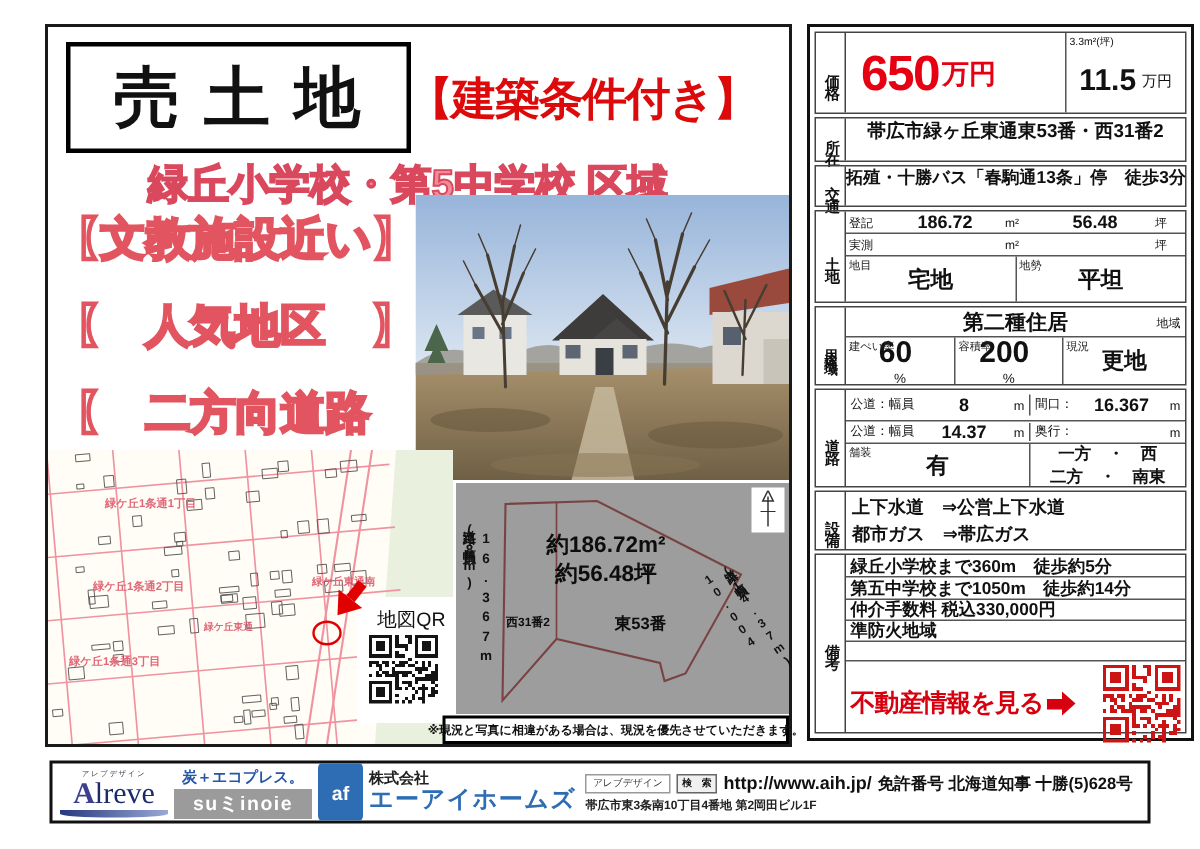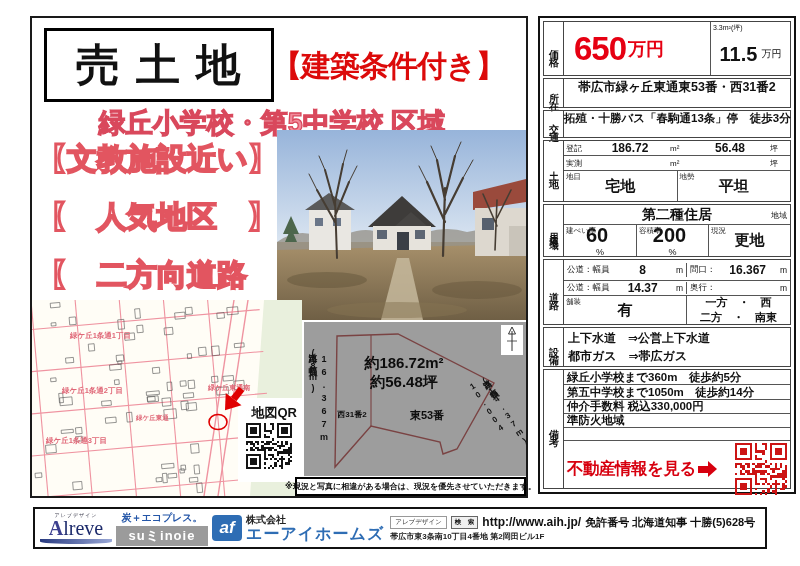--- a/index.html
+++ b/index.html
@@ -21,21 +21,21 @@
   .feature { position:absolute; left:5px; font-size:30px; font-weight:900; color:#fffafa;
     -webkit-text-stroke:2px #e25560; white-space:nowrap; }
   .f0 { top:121px; } .f1 { top:179px; } .f2 { top:237px; }
 
   .photo { position:absolute; left:245px; top:112px; width:249px; height:190px; }
   .photo svg { display:block; width:100%; height:100%; }
 
   .map { position:absolute; left:0; top:282px; width:270px; height:196px;
     background:#fffdf6; overflow:hidden; }
   .map svg { display:block; width:100%; height:100%; }
-  .map-qr-label { position:absolute; right:5px; top:104px; font-size:13px; font-weight:700; color:#111; }
+  .map-qr-label { position:absolute; right:5px; top:104px; font-size:13px; font-weight:400; color:#111; }
   .map-qr { position:absolute; right:8px; top:121px; width:50px; height:50px; background:#fff; padding:2px; }
 
   .plot { position:absolute; left:272px; top:304px; width:222px; height:154px; background:#9d9d9d; }
   .plot svg.shape { display:block; width:100%; height:100%; }
   .vtext { writing-mode:vertical-rl; text-orientation:upright; }
   .plot-road-left { position:absolute; left:2px; top:24px; font-size:9px; font-weight:700; letter-spacing:1px; }
   .plot-frontage-left { position:absolute; left:15px; top:32px; font-size:9px; font-weight:700; letter-spacing:3px; }
   .plot-diag { position:absolute; right:16px; top:50px; transform:rotate(-34deg); display:flex; gap:2px; }
   .plot-diag .vtext { font-size:8px; font-weight:700; letter-spacing:1px; }
   .compass { position:absolute; right:3px; top:3px; width:22px; height:30px; background:#fff;
@@ -121,22 +121,22 @@
   .alreve-main { font-family:"Liberation Serif","DejaVu Serif",serif; font-size:20px;
     line-height:20px; color:#1c2a6b; white-space:nowrap; }
   .alreve-a { color:#3c3f8f; font-weight:900; }
   .alreve-swoosh { height:5px; margin-top:1px; border-radius:0 0 100% 100%;
     background:linear-gradient(90deg,#27397f,#9aa8d6); }
   .eco { width:92px; flex:none; }
   .eco-top { font-size:10px; font-weight:900; color:#2456a8; text-align:center; white-space:nowrap; }
   .eco-box { background:#9b9b9b; color:#fff; text-align:center; font-size:13px;
     font-weight:700; letter-spacing:1px; padding:1px 0; margin-top:1px; }
   .ai { display:flex; align-items:center; gap:4px; flex:none; }
-  .ai-mark { width:30px; height:26px; background:#2e6db4; border-radius:4px; color:#fff;
-    font-weight:900; font-style:italic; font-size:17px; display:flex; align-items:center; justify-content:center; }
+  .ai-mark { width:30px; height:40px; background:#2e6db4; border-radius:4px; color:#fff;
+    font-weight:900; font-size:13px; display:flex; align-items:center; justify-content:center; }
   .ai-prefix { font-size:10px; font-weight:800; color:#222; line-height:11px; }
   .ai-name { font-size:16px; font-weight:900; color:#2e6db4; letter-spacing:1px; line-height:17px; white-space:nowrap; }
   .contact { flex:1; min-width:0; padding-left:2px; }
   .contact-row1 { display:flex; align-items:center; gap:4px; white-space:nowrap; }
   .search-label { border:1px solid #999; font-size:6.5px; padding:1px 4px; color:#333; }
   .search-btn { border:1px solid #666; background:#f0f0f0; font-size:6.5px; font-weight:700; padding:1px 3px; }
   .url { font-size:12px; font-weight:900; }
   .license { font-size:11px; font-weight:700; }
   .contact-row2 { font-size:8px; font-weight:700; color:#222; margin-top:1px; }
   .contact-row3 { font-size:13px; font-weight:900; line-height:13px; }

